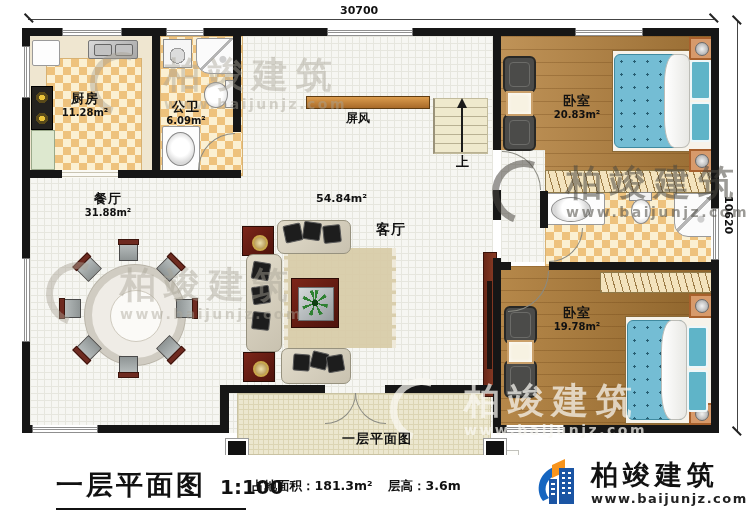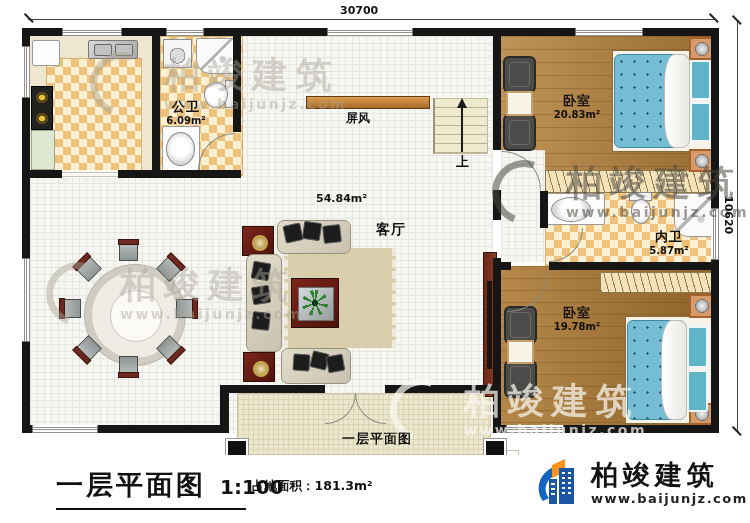--- a/index.html
+++ b/index.html
@@ -269,36 +269,40 @@
       <i></i>
     </div>
   <div class="fur chair-dark" style="left:504px;top:306px;width:29px;height:34px;">
       <i></i>
     </div>
   <div class="fur chair-dark" style="left:504px;top:360px;width:29px;height:34px;">
       <i></i>
     </div>
   <div class="fur sidetab" style="left:507px;top:340px;width:23px;height:20px;"></div>
 
+  <div class="rlabel" style="left:50px;top:92px;width:70px;">
+    <span class="nm">厨房</span>
+    <span class="ar">11.28m²</span>
+  </div>
   <div class="rlabel" style="left:158px;top:100px;width:56px;">
     <span class="nm">公卫</span>
     <span class="ar">6.09m²</span>
+  </div>
+  <div class="rlabel" style="left:68px;top:192px;width:80px;">
+    <span class="nm">餐厅</span>
+    <span class="ar">31.88m²</span>
   </div>
   <div class="plain" style="left:316px;top:192px;font-size:11px;">54.84m²</div>
   <div class="plain" style="left:376px;top:221px;font-size:14px;letter-spacing:1px;">客厅</div>
   <div class="plain" style="left:346px;top:110px;font-size:12px;">屏风</div>
   <div class="plain" style="left:456px;top:153px;font-size:13px;">上</div>
   <div class="rlabel" style="left:542px;top:94px;width:70px;">
     <span class="nm">卧室</span>
     <span class="ar">20.83m²</span>
   </div>
-  <div class="rlabel" style="left:634px;top:230px;width:70px;">
-    <span class="nm">内卫</span>
-    <span class="ar">5.87m²</span>
-  </div>
   <div class="rlabel" style="left:542px;top:306px;width:70px;">
     <span class="nm">卧室</span>
     <span class="ar">19.78m²</span>
   </div>
   <div class="plain" style="left:342px;top:430px;font-size:13px;letter-spacing:1px;">一层平面图</div>
 
   <div class="wm" style="left:90px;top:52px;color:rgba(168,163,150,0.45);">
     <span class="wm-mark"></span>
     <span class="wm-body">
         <span class="wm-text">柏竣建筑</span>
@@ -330,20 +334,21 @@
   <div class="footer">
     <div class="f-title">
       <span class="t">一层平面图</span>
       <span class="s">1:100</span>
     </div>
     <div class="f-underline"></div>
     <div class="f-stats" style="left:252px;">
       <div><span>占地面积：</span><span>181.3m²</span></div>
     </div>
     <div class="f-stats" style="left:388px;">
+      <div><span>层高：</span><span>3.6m</span></div>
     </div>
     <div class="logo">
       <svg width="50" height="56" viewBox="0 0 50 56">
         <path d="M9,46 C1,36 4,18 20,12 L20,21 C11,26 9,36 15,43 Z" fill="#1565c0"></path>
         <path d="M18,10 L31,4 L31,17 L18,23 Z" fill="#f7941d"></path>
         <rect x="25" y="13" width="15" height="36" fill="#1b55a4"></rect>
         <g fill="#ffffff">
           <rect x="28" y="17" width="3" height="2"></rect>
             <rect x="34" y="17" width="3" height="2"></rect>
           <rect x="28" y="22" width="3" height="2"></rect>

